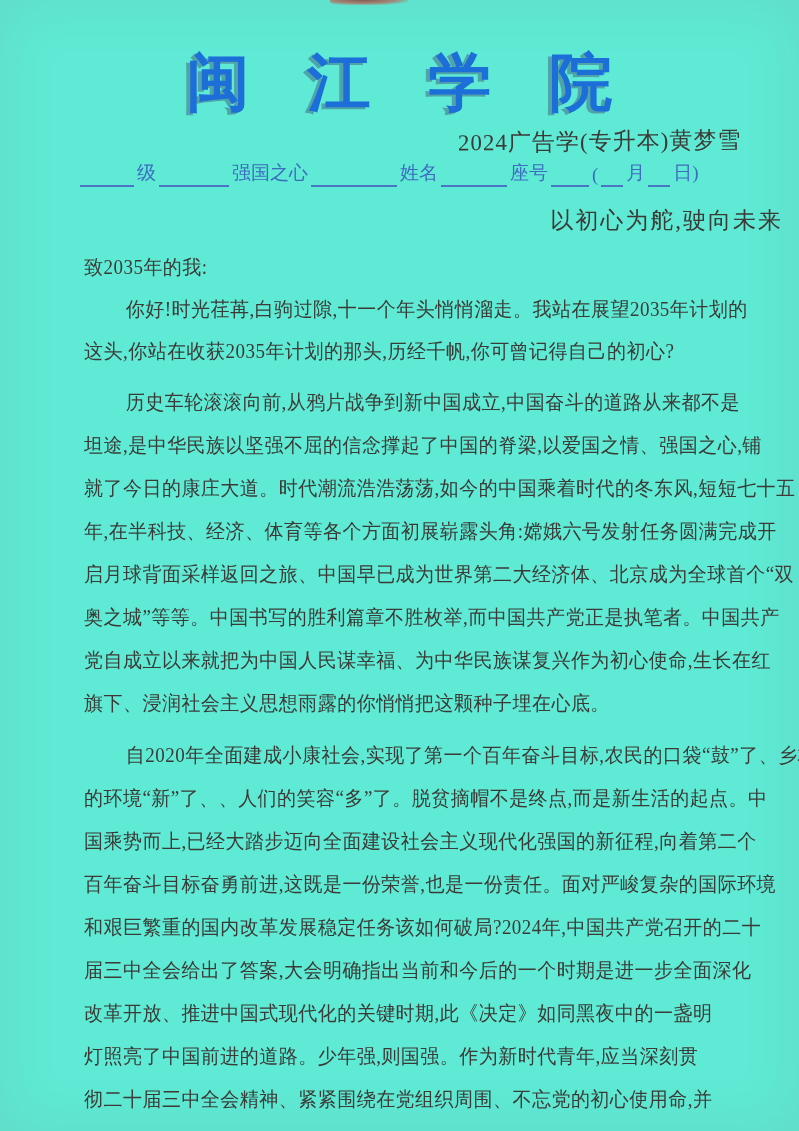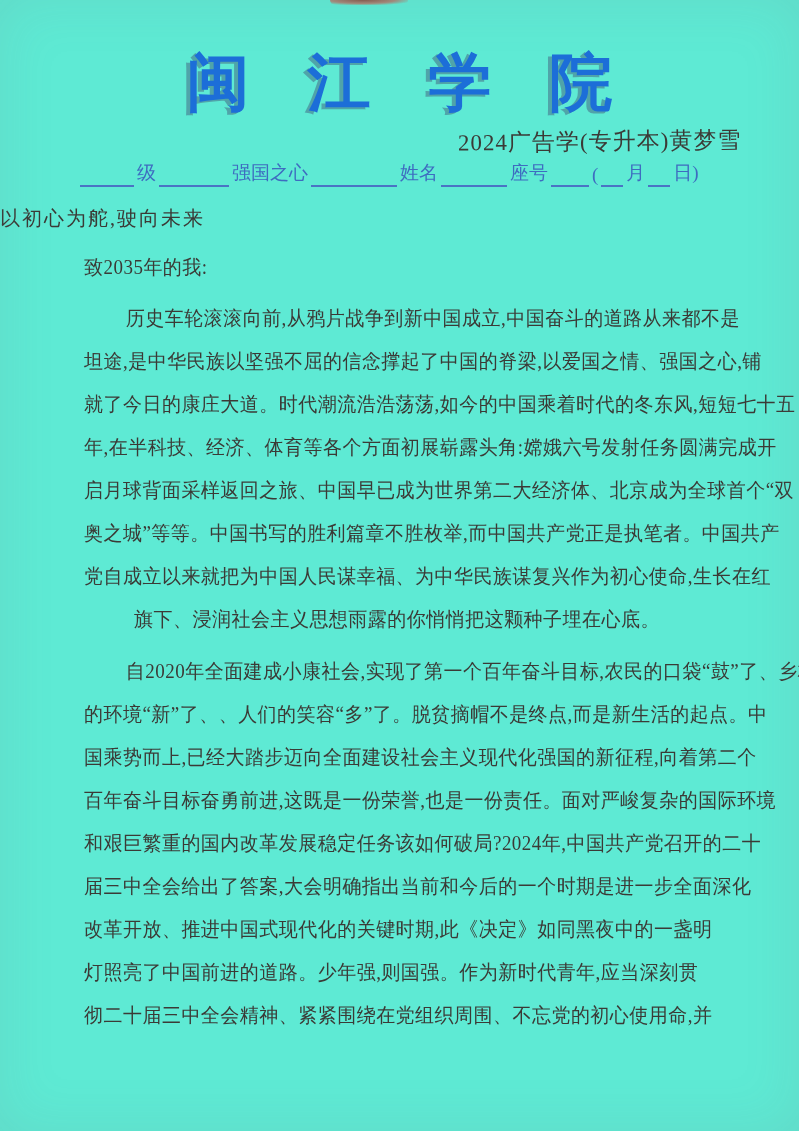--- a/index.html
+++ b/index.html
@@ -69,43 +69,43 @@
     display: inline-block;
     border-bottom: 2px solid #4a74c4;
     height: 20px;
   }
   .b1 { width: 54px; } .b2 { width: 70px; } .b3 { width: 86px; }
   .b4 { width: 66px; } .b5 { width: 38px; } .b6 { width: 22px; } .b7 { width: 22px; }
   
   .essay-title {
     position: absolute;
     top: 205px; left: 0; right: 16px;
-    text-align: left;
+    text-align: right;
     font-family: cursive;
-    font-size: 20px;
+    font-size: 23px;
     color: #3b3a36;
     letter-spacing: 2px;
   }
   .letter {
     position: absolute;
     top: 246px; left: 84px; right: 56px;
     font-family: Liberation Serif, serif;
     color: #3b3a36;
     font-size: 20px;
   }
   .hl {
     line-height: 42px;
     height: 42px;
     white-space: nowrap;
     letter-spacing: 0.5px;
     transform: scaleX(0.95);
     transform-origin: left center;
   }
   .para { margin: 0; }
-  .p2 { margin-top: 9px; text-align: center; }
+  .p2 { margin-top: 9px; }
   .p2 .hl, .p3 .hl { line-height: 43px; height: 43px; }
   .p3 { margin-top: 9px; }
   .ind { text-indent: 44px; }
 </style>
 </head>
 <body>
 
 <div class="page">
   <div class="top-artifact"></div>
 
@@ -128,20 +128,24 @@
     <span class="lbl">月</span>
     <span class="blank b7"></span>
     <span class="lbl">日)</span>
   </div>
 
   <div class="essay-title">以初心为舵,驶向未来</div>
 
   <div class="letter">
     <div class="hl">致2035年的我:</div>
 
+    <div class="para p1">
+      <div class="hl ind">你好!时光荏苒,白驹过隙,十一个年头悄悄溜走。我站在展望2035年计划的</div>
+      <div class="hl">这头,你站在收获2035年计划的那头,历经千帆,你可曾记得自己的初心?</div>
+    </div>
 
     <div class="para p2">
       <div class="hl ind">历史车轮滚滚向前,从鸦片战争到新中国成立,中国奋斗的道路从来都不是</div>
       <div class="hl">坦途,是中华民族以坚强不屈的信念撑起了中国的脊梁,以爱国之情、强国之心,铺</div>
       <div class="hl">就了今日的康庄大道。时代潮流浩浩荡荡,如今的中国乘着时代的冬东风,短短七十五</div>
       <div class="hl">年,在半科技、经济、体育等各个方面初展崭露头角:嫦娥六号发射任务圆满完成开</div>
       <div class="hl">启月球背面采样返回之旅、中国早已成为世界第二大经济体、北京成为全球首个“双</div>
       <div class="hl">奥之城”等等。中国书写的胜利篇章不胜枚举,而中国共产党正是执笔者。中国共产</div>
       <div class="hl">党自成立以来就把为中国人民谋幸福、为中华民族谋复兴作为初心使命,生长在红</div>
       <div class="hl">旗下、浸润社会主义思想雨露的你悄悄把这颗种子埋在心底。</div>

